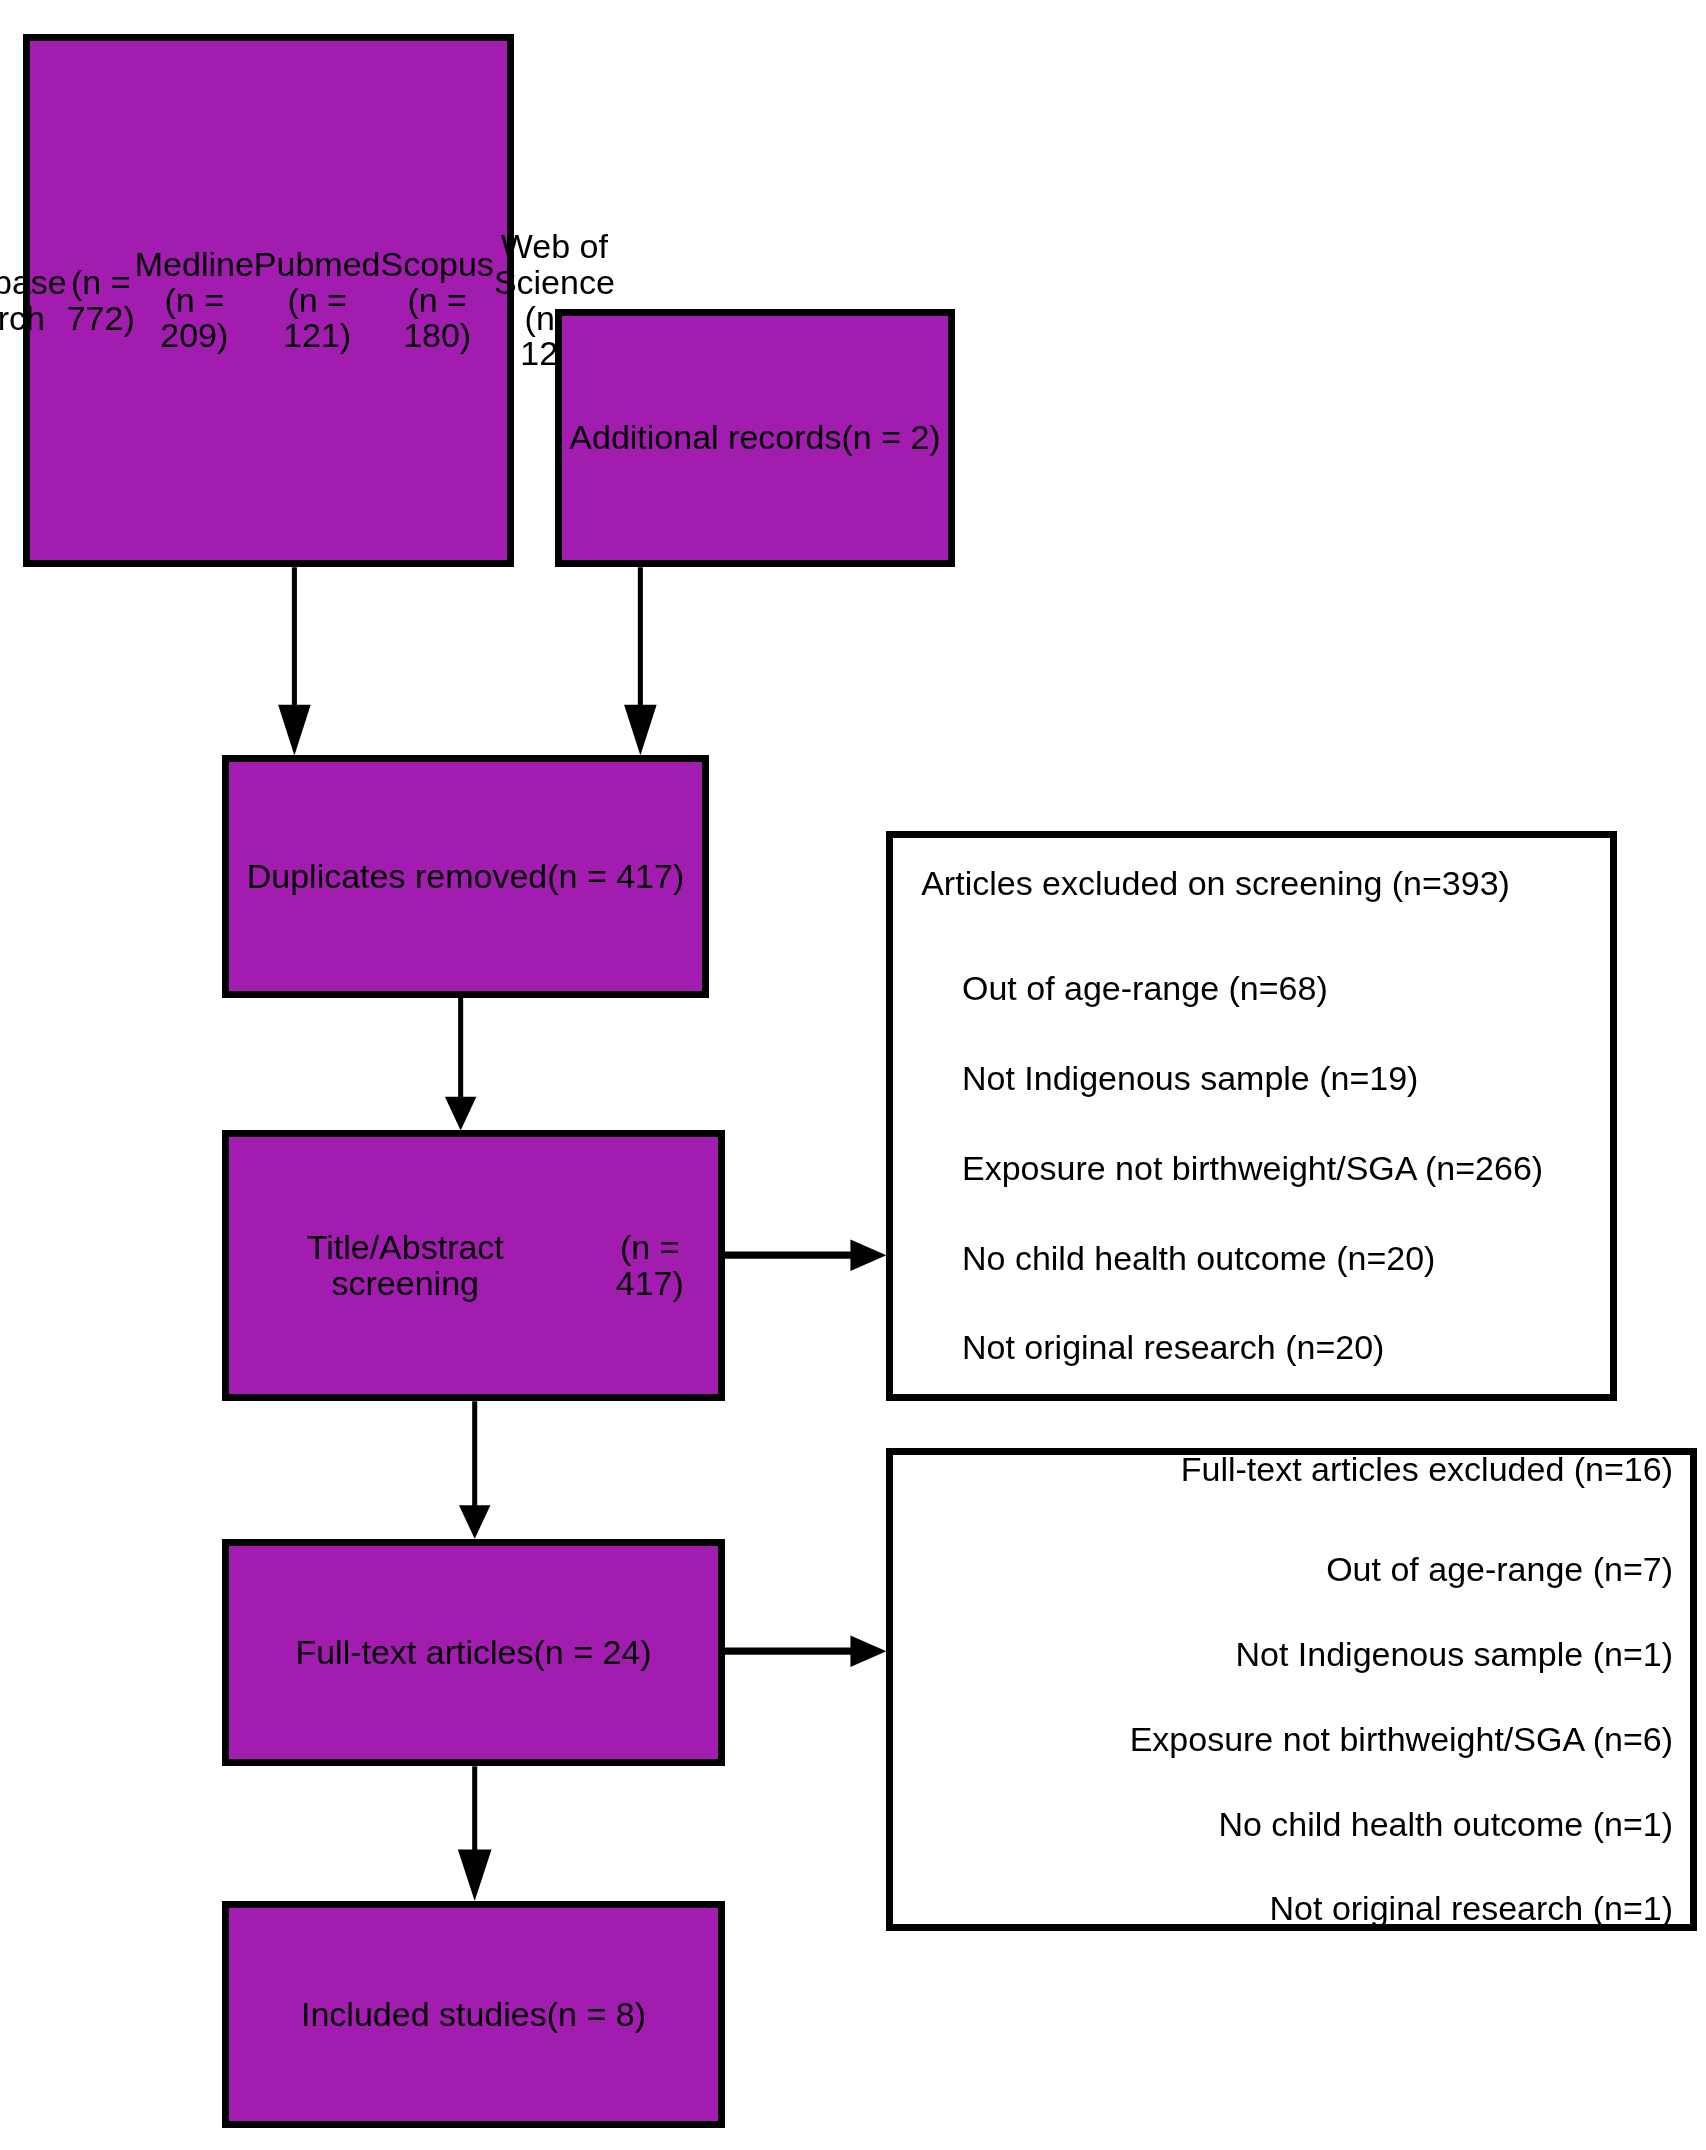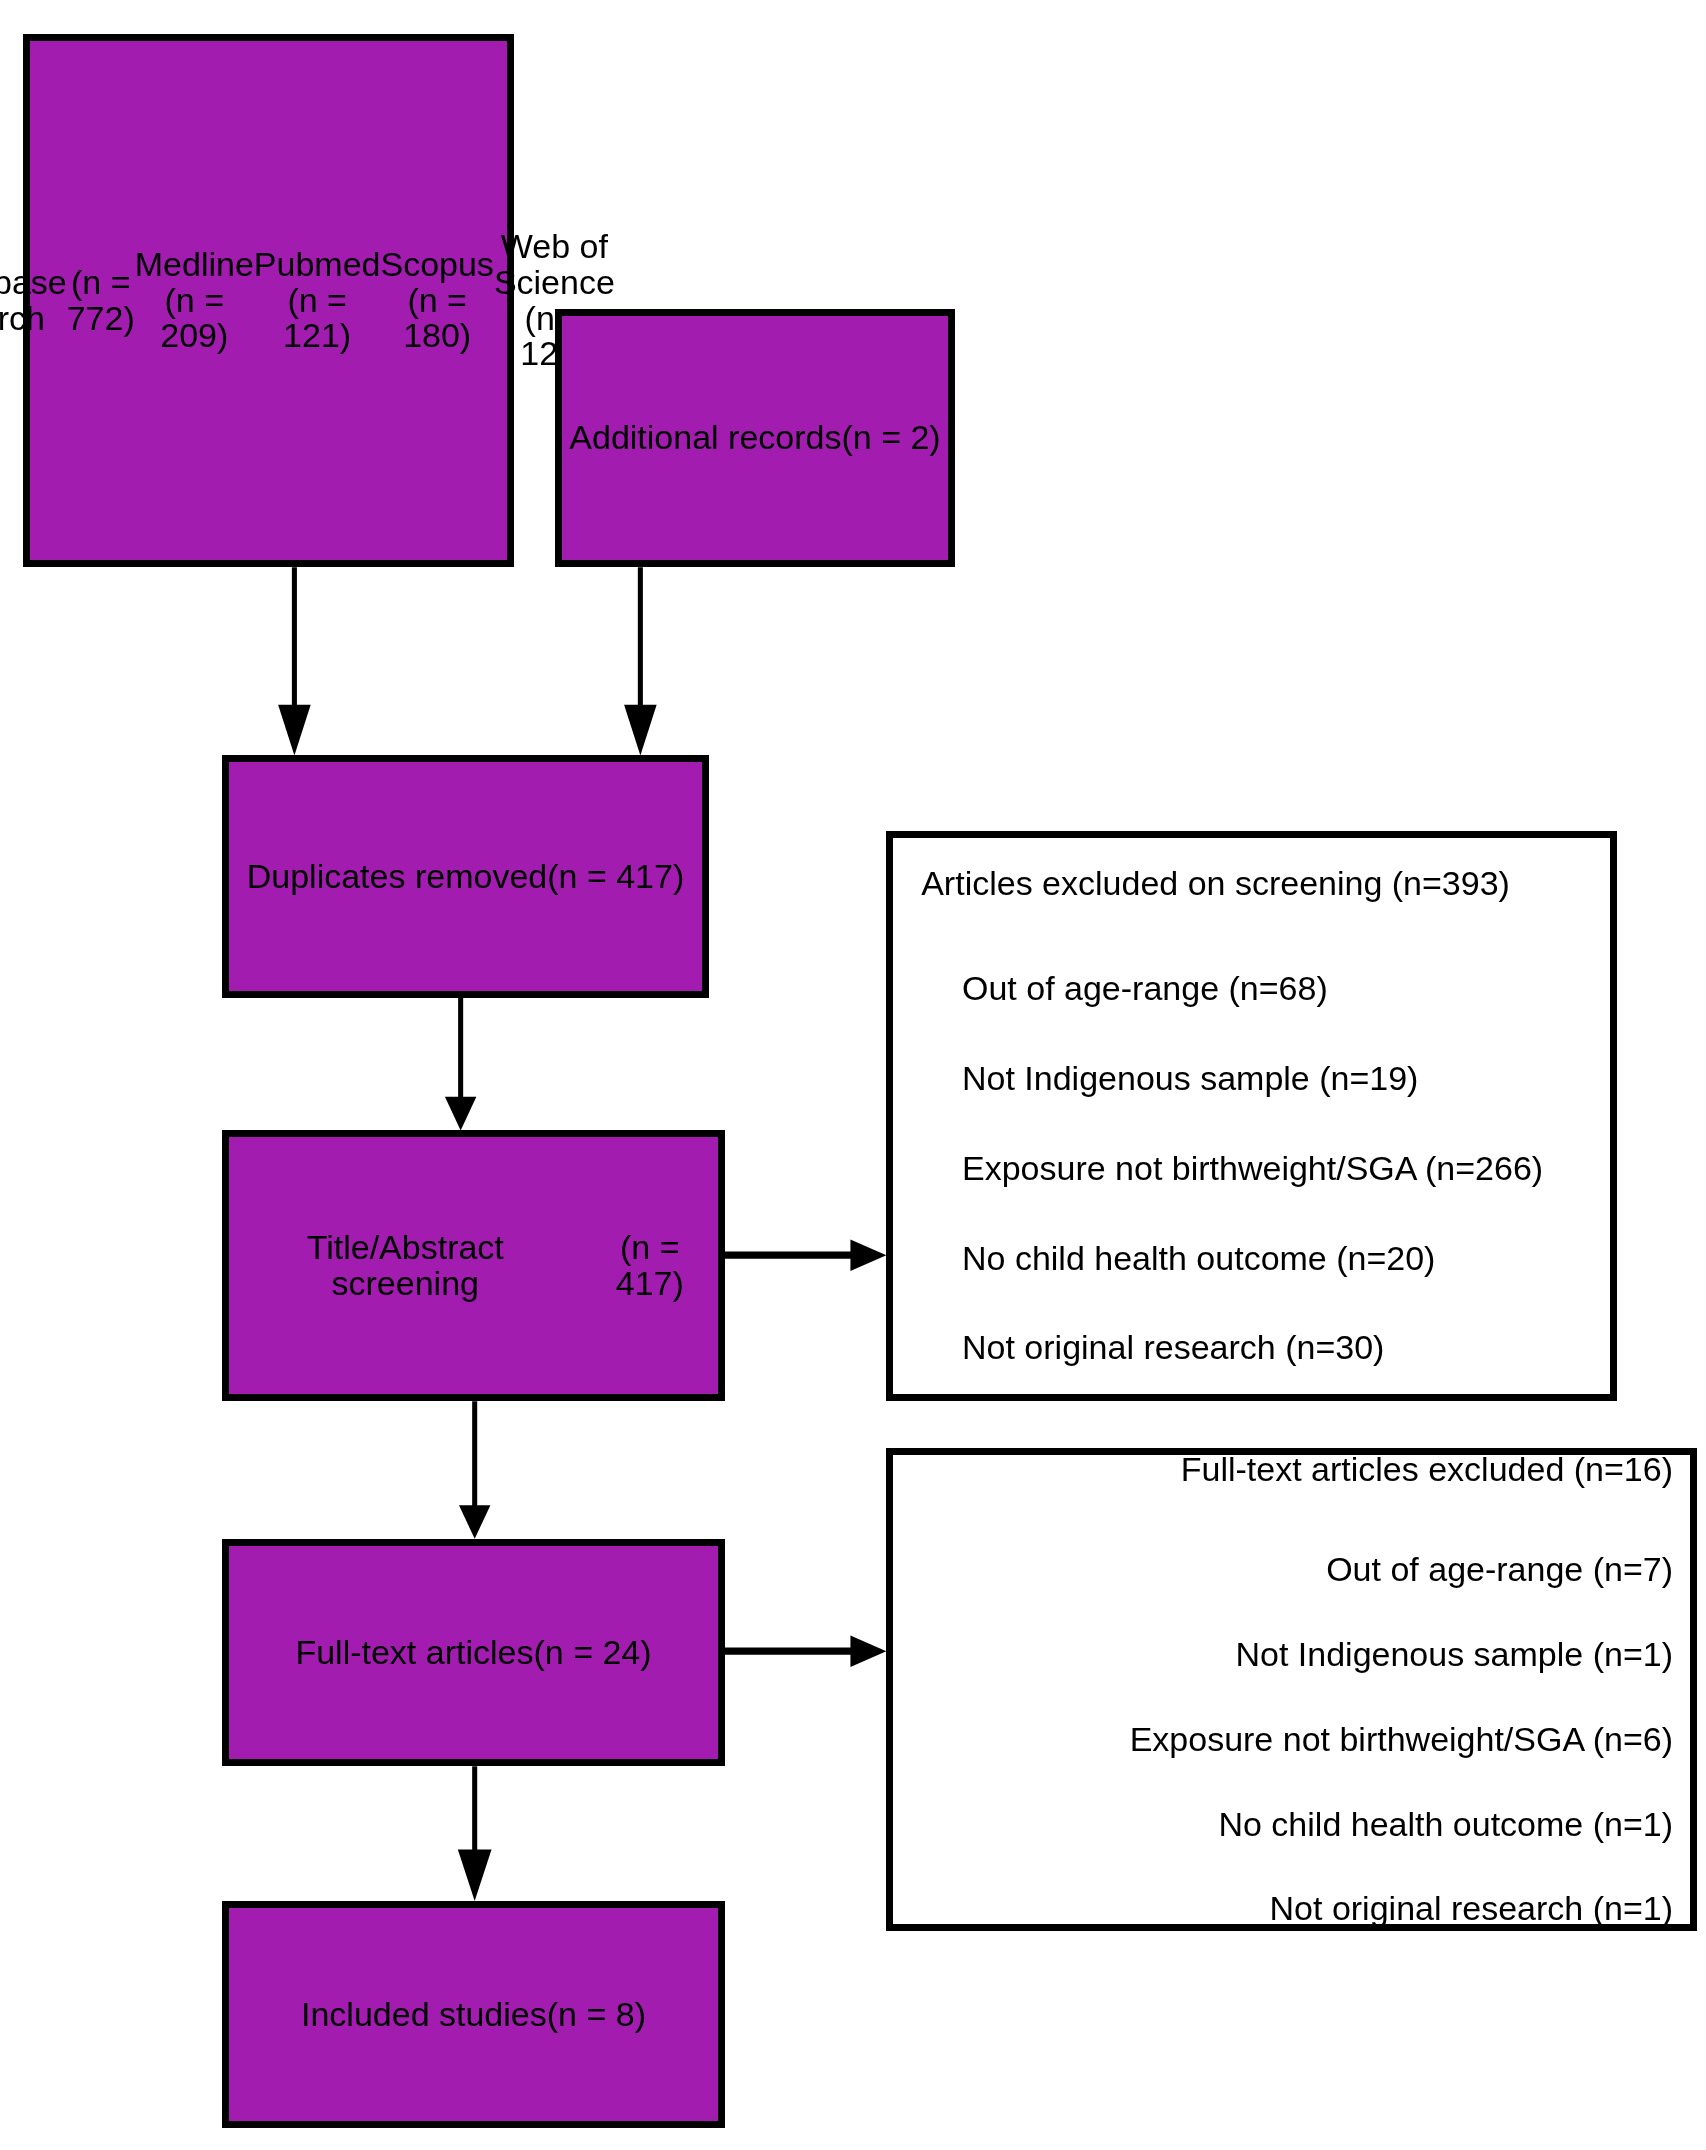--- a/index.html
+++ b/index.html
@@ -133,21 +133,21 @@
     <span class="line">Title/Abstract screening</span>
     <span class="line">(n = 417)</span>
   </div>
 
   <div class="sidebox" id="box-excluded-screening">
     <span class="title">Articles excluded on screening (n=393)</span>
     <span class="item">Out of age-range (n=68)</span>
     <span class="item">Not Indigenous sample (n=19)</span>
     <span class="item">Exposure not birthweight/SGA (n=266)</span>
     <span class="item">No child health outcome (n=20)</span>
-    <span class="item">Not original research (n=30)</span>
+    <span class="item">Not original research (n=20)</span>
   </div>
 
   <div class="flowbox" id="box-fulltext">
     <span class="line">Full-text articles</span>
     <span class="line">(n = 24)</span>
   </div>
 
   <div class="sidebox" id="box-excluded-fulltext">
     <span class="title">Full-text articles excluded (n=16)</span>
     <span class="item">Out of age-range (n=7)</span>

